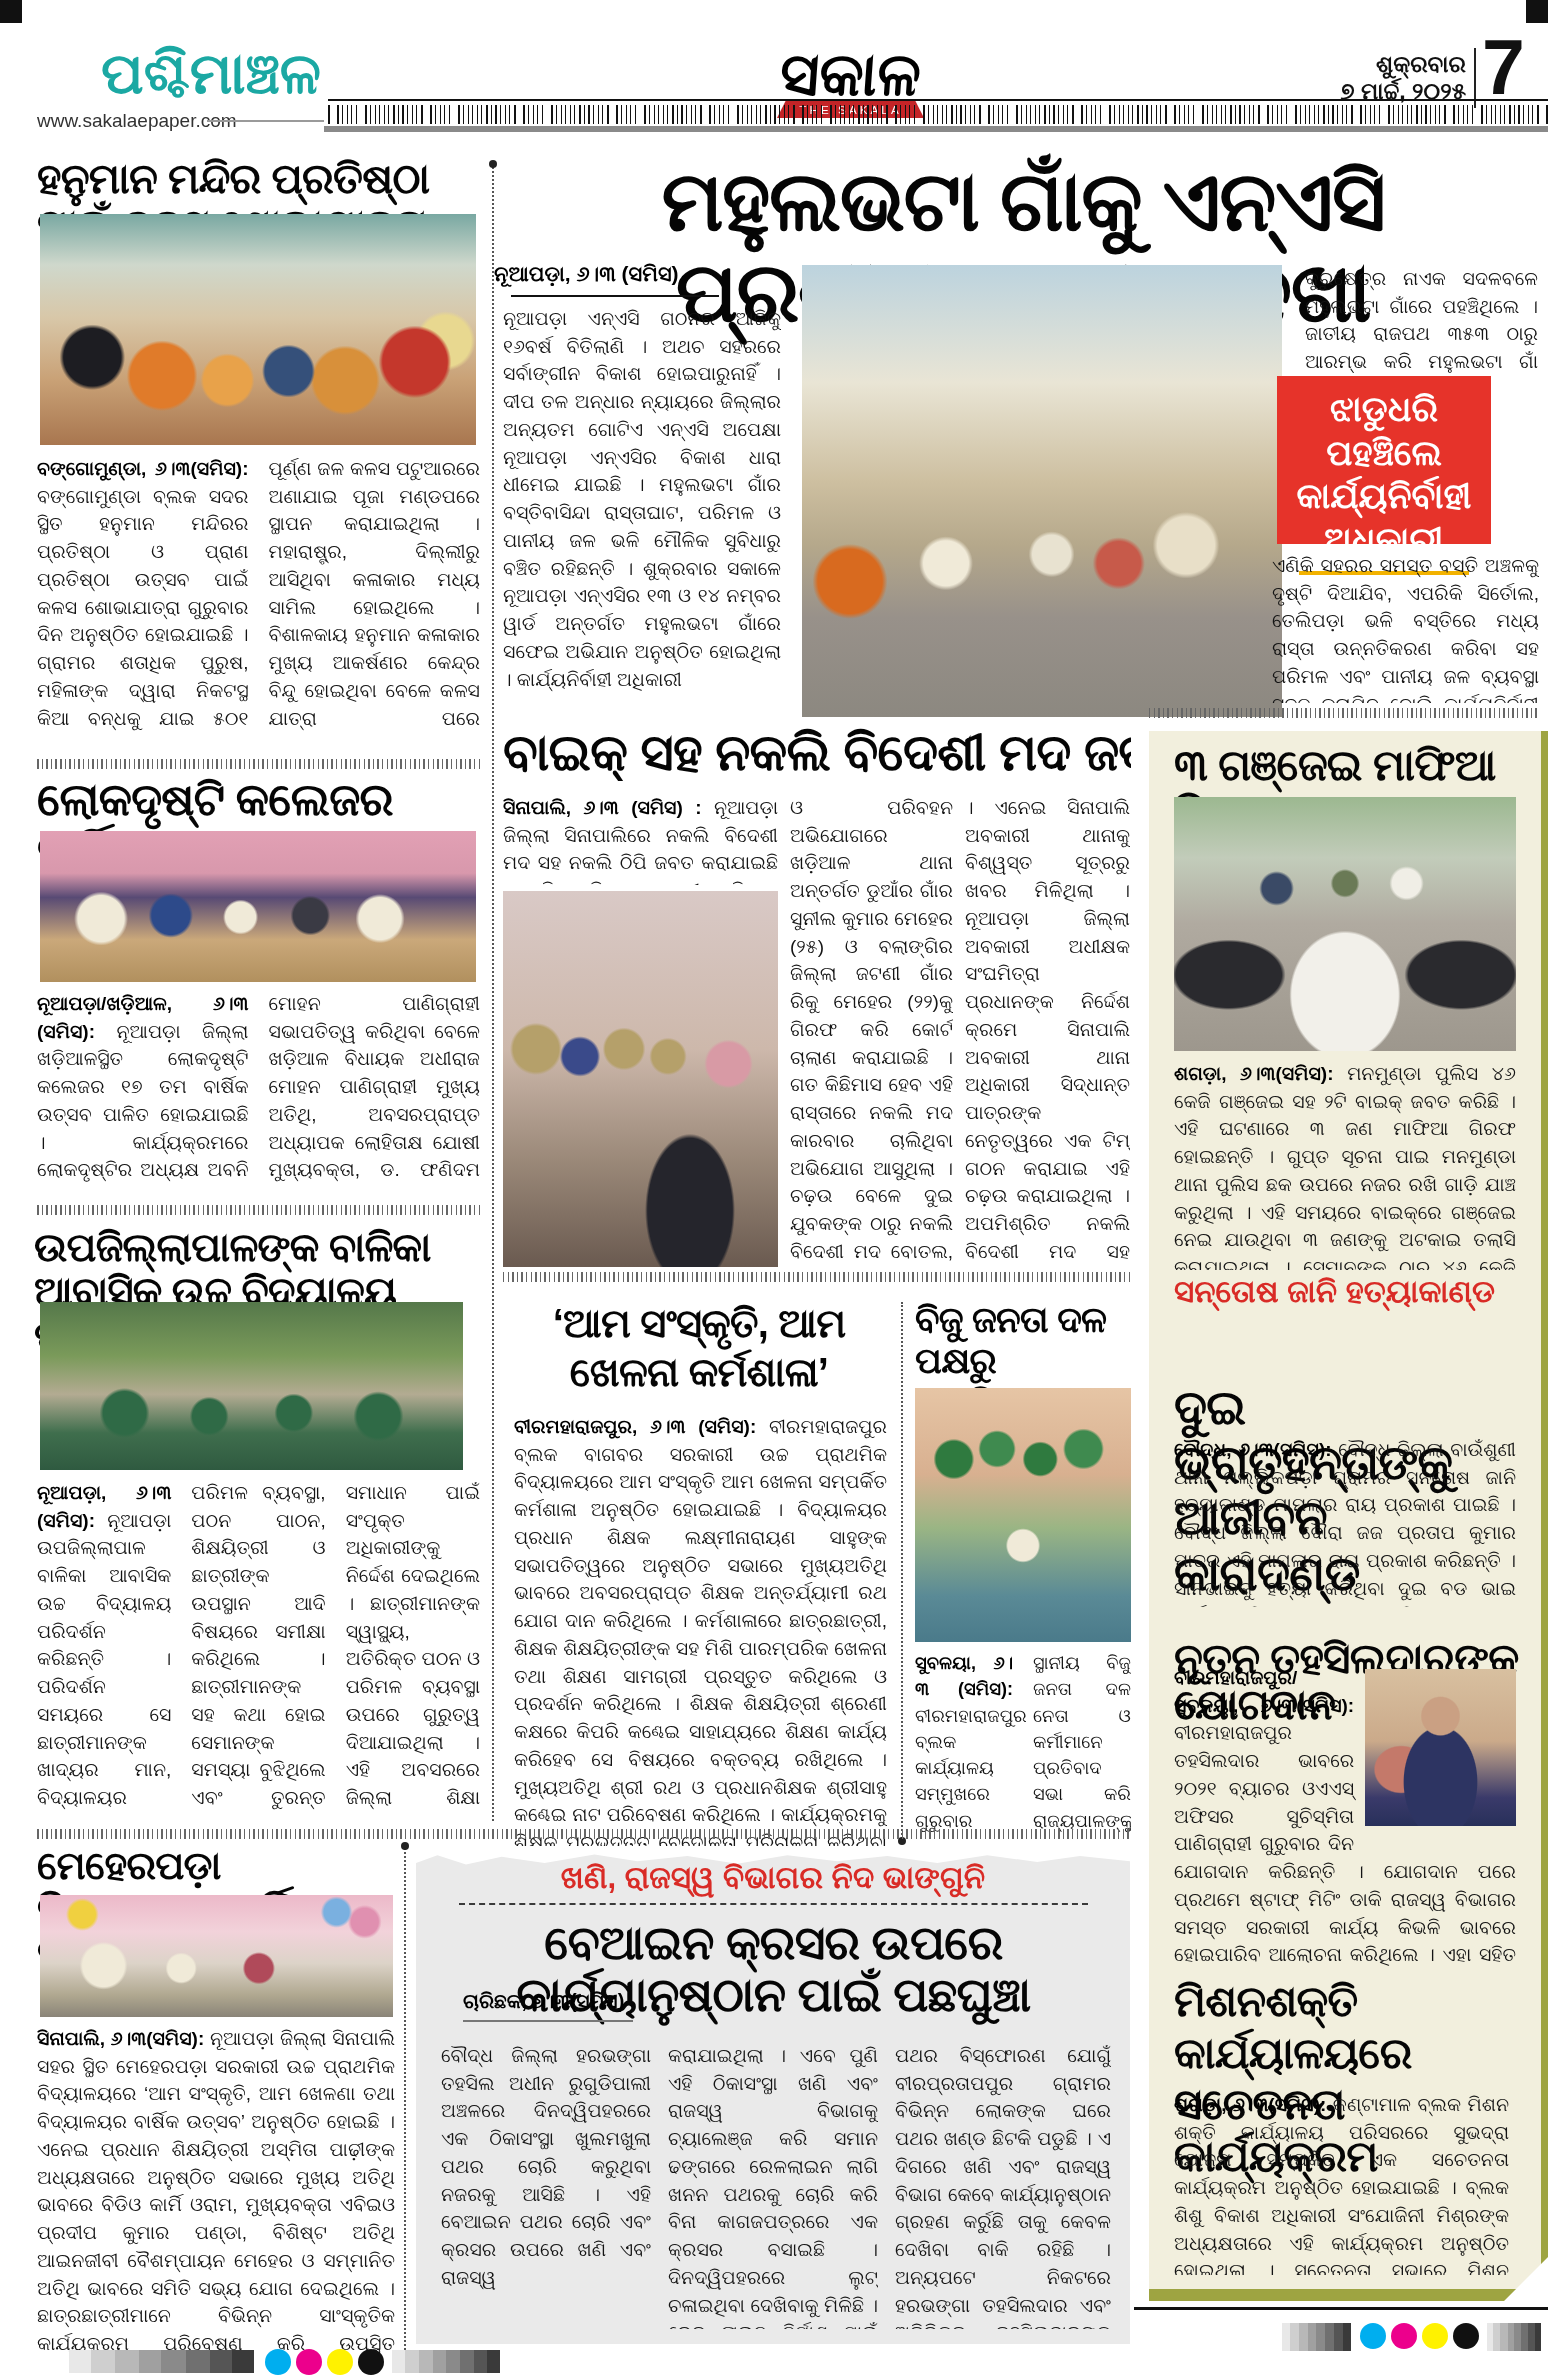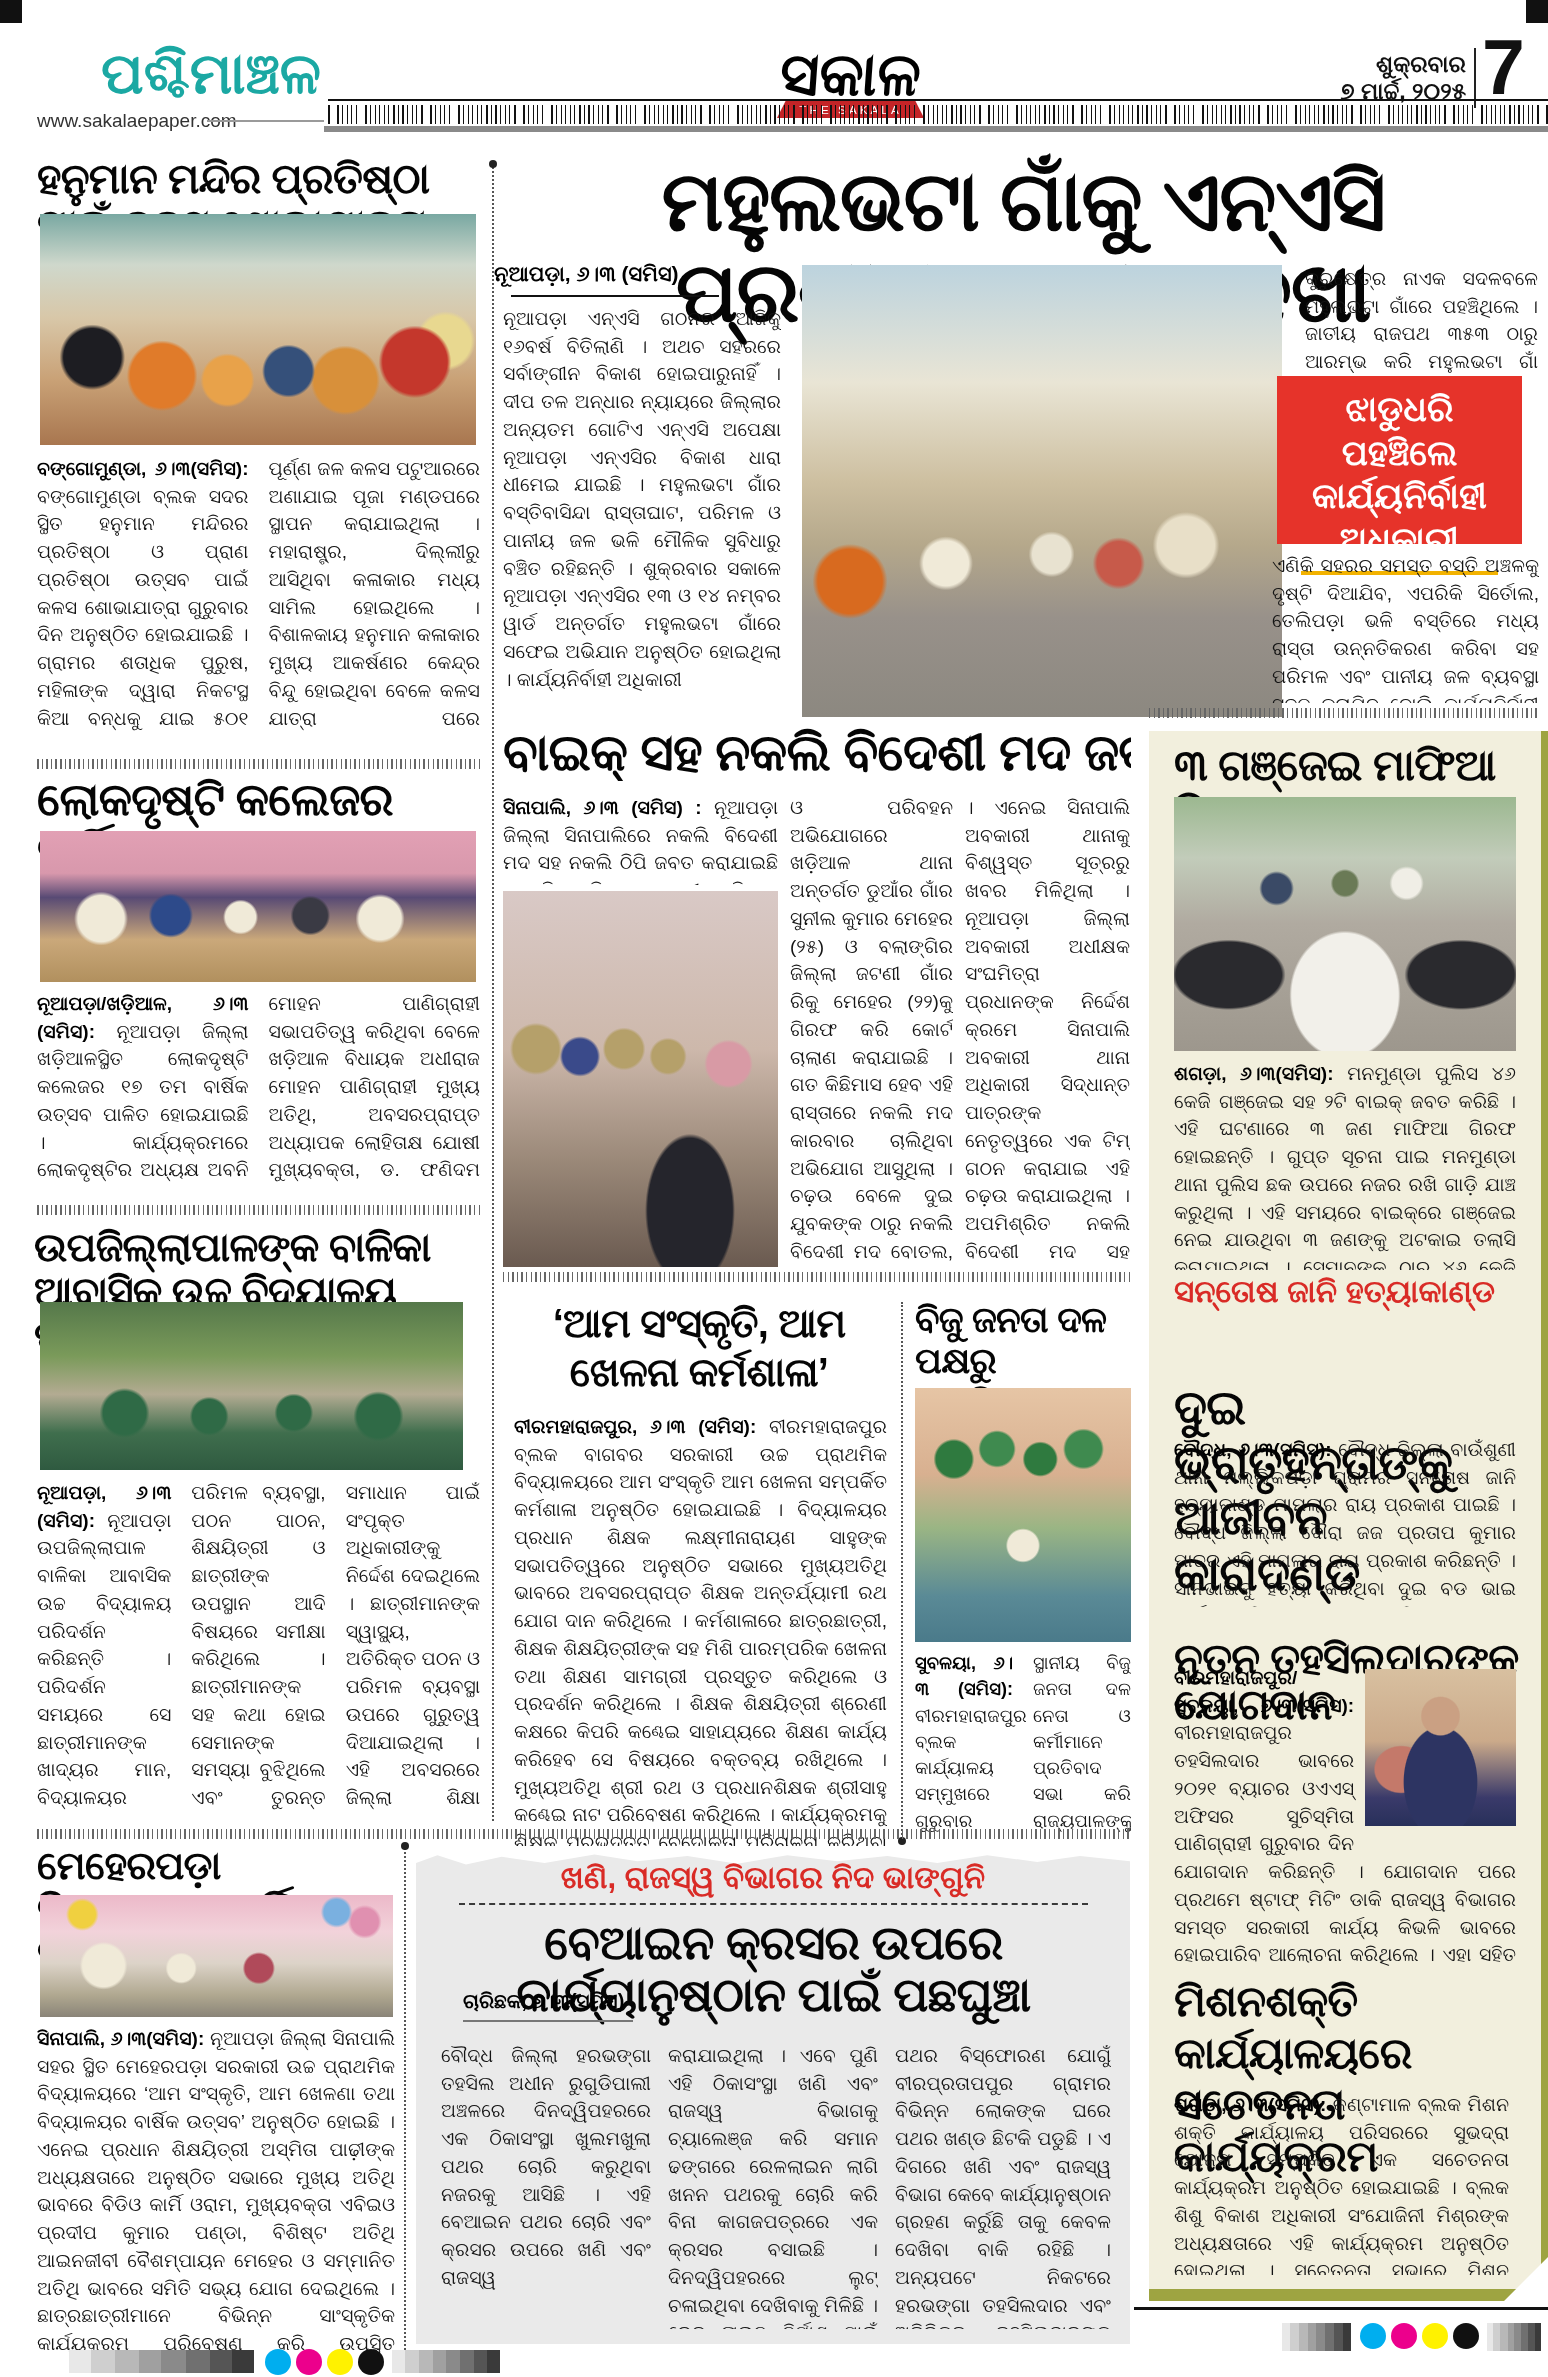--- a/index.html
+++ b/index.html
@@ -145,21 +145,21 @@
   <span class="dl">ବଙ୍ଗୋମୁଣ୍ଡା, ୬।୩(ସମିସ):</span><span> ବଙ୍ଗୋମୁଣ୍ଡା ବ୍ଲକ ସଦର ସ୍ଥିତ ହନୁମାନ ମନ୍ଦିରର ପ୍ରତିଷ୍ଠା ଓ ପ୍ରାଣ ପ୍ରତିଷ୍ଠା ଉତ୍ସବ ପାଇଁ କଳସ ଶୋଭାଯାତ୍ରା ଗୁରୁବାର ଦିନ ଅନୁଷ୍ଠିତ ହୋଇଯାଇଛି । ଗ୍ରାମର ଶତାଧିକ ପୁରୁଷ, ମହିଳାଙ୍କ ଦ୍ୱାରା ନିକଟସ୍ଥ କିଆ ବନ୍ଧକୁ ଯାଇ ୫୦୧ ପୂର୍ଣ୍ଣ ଜଳ କଳସ ପଟୁଆରରେ ଅଣାଯାଇ ପୂଜା ମଣ୍ଡପରେ ସ୍ଥାପନ କରାଯାଇଥିଲା । ମହାରାଷ୍ଟ୍ର, ଦିଲ୍ଲୀରୁ ଆସିଥିବା କଳାକାର ମଧ୍ୟ ସାମିଲ ହୋଇଥିଲେ । ବିଶାଳକାୟ ହନୁମାନ କଳାକାର ମୁଖ୍ୟ ଆକର୍ଷଣର କେନ୍ଦ୍ର ବିନ୍ଦୁ ହୋଇଥିବା ବେଳେ କଳସ ଯାତ୍ରା ପରେ ଅଙ୍କୁରାରୋପଣ, ତୁଳସୀ ରାମାୟଣ ପାଠ କାର୍ଯ୍ୟକ୍ରମ ସହ ରୁଦ୍ରମୁଦ, ବିଗ୍ରହ ଧାନାଭିଷେକ, ଯଜ୍ଞ, ଷୋହଳ ପ୍ରହରୀ ନାମଯଜ୍ଞ, ବିଗ୍ରହ ସ୍ନାନ, ବିଗ୍ରହ ପ୍ରତିଷ୍ଠା, ଜୀବନନ୍ୟାସ, ରାମ ସହସ୍ରନାମ ହନୁମାନ ଚାଳିଶା ପଠନ, ବିଗ୍ରହ ସ୍ଥାପନ ଆଦି କାର୍ଯ୍ୟକ୍ରମ ହୋଇଛି । ହନୁମାନ ମନ୍ଦିର ପ୍ରତିଷ୍ଠା କମିଟିର ଅଧ୍ୟକ୍ଷ ତଥା ବଙ୍ଗୋମୁଣ୍ଡା ସରପଞ୍ଚ ଅଜିତ ଯୋଶୀ, ସଭାପତି ଝସକେତନ ମେହେର, ଉପସଭାପତି ଦୁର୍ଗା ବନଛୋର, କାର୍ଯ୍ୟକାରୀ ସଭାପତି ରିଚୁ ପଣ୍ଡା, ନୂଆ ମନହୀରା, ଚମାର ଭୋଇ, ଧନଞ୍ଜୟ ଛତ୍ରିଆ, ସମ୍ପାଦକ ଡଃ ନାରାୟଣ ମିଶ୍ର, କୋଷାଧ୍ୟକ୍ଷ ମୁକେଶ ଜୈନ, ସହ କୋଷାଧ୍ୟକ୍ଷ କୋଷରାଜ ବେହେରା, ସହ ସମ୍ପାଦକ ବିନୋଦ ପୁଟେଲ, ବିନୋଦ ବାଗଙ୍କ ସହ କମିଟିର ସମସ୍ତ ସଦସ୍ୟ ସାମିଲ ହୋଇଥିଲେ ।</span>
 </div>
 <div class="abs tick" style="left:37px;top:759px;width:443px;"></div>
 
 <div class="abs hl" style="left:503px;top:156px;width:1040px;font-size:83px;text-align:center;letter-spacing:-1.5px;">ମହୁଲଭଟା ଗାଁକୁ ଏନ୍‌ଏସି ପ୍ରଶାସନର ଅଣଦେଖା</div>
 <div class="abs dl" style="left:494px;top:262px;font-size:21px;">ନୂଆପଡ଼ା, ୬।୩ (ସମିସ)</div>
 <div class="abs" style="left:511px;top:295px;width:208px;height:2.3px;background:#111;"></div>
 <div class="abs body-txt" style="left:503px;top:305px;width:278px;height:413px;overflow:hidden;">ନୂଆପଡ଼ା ଏନ୍‌ଏସି ଗଠନର ଆଜିକୁ ୧୬ବର୍ଷ ବିତିଲାଣି । ଅଥଚ ସହରରେ ସର୍ବାଙ୍ଗୀନ ବିକାଶ ହୋଇପାରୁନାହିଁ । ଦୀପ ତଳ ଅନ୍ଧାର ନ୍ୟାୟରେ ଜିଲ୍ଲାର ଅନ୍ୟତମ ଗୋଟିଏ ଏନ୍‌ଏସି ଅପେକ୍ଷା ନୂଆପଡ଼ା ଏନ୍‌ଏସିର ବିକାଶ ଧାରା ଧୀମେଇ ଯାଇଛି । ମହୁଲଭଟା ଗାଁର ବସ୍ତିବାସିନ୍ଦା ରାସ୍ତାଘାଟ, ପରିମଳ ଓ ପାନୀୟ ଜଳ ଭଳି ମୌଳିକ ସୁବିଧାରୁ ବଞ୍ଚିତ ରହିଛନ୍ତି । ଶୁକ୍ରବାର ସକାଳେ ନୂଆପଡ଼ା ଏନ୍‌ଏସିର ୧୩ ଓ ୧୪ ନମ୍ବର ୱାର୍ଡ ଅନ୍ତର୍ଗତ ମହୁଲଭଟା ଗାଁରେ ସଫେଇ ଅଭିଯାନ ଅନୁଷ୍ଠିତ ହୋଇଥିଲା । କାର୍ଯ୍ୟନିର୍ବାହୀ ଅଧିକାରୀ</div>
 <div class="abs photo ph-street" style="left:802px;top:265px;width:480px;height:452px;"></div>
 <div class="abs body-txt" style="left:1305px;top:265px;width:233px;height:108px;overflow:hidden;">କୁରୁକ୍ଷେତ୍ର ନାଏକ ସଦଳବଳେ ମହୁଲଭଟା ଗାଁରେ ପହଞ୍ଚିଥିଲେ । ଜାତୀୟ ରାଜପଥ ୩୫୩ ଠାରୁ ଆରମ୍ଭ କରି ମହୁଲଭଟା ଗାଁ ବସ୍ତିସାରା ସଫେଇ କରିଥିଲେ । ପ୍ରଥମକରି ଅଧିକାରୀ ଓ ସମସ୍ତ କର୍ମଚାରୀଙ୍କ ଉପସ୍ଥିତି ଦେଖି ବସ୍ତିବାସିନ୍ଦା ଖୁସି ବ୍ୟକ୍ତ କରିଥିଲେ ।</div>
-<div class="abs redbox" style="left:1277px;top:376px;width:245px;height:168px;padding:10.8px 7.7px;box-sizing:border-box;">
+<div class="abs redbox" style="left:1277px;top:376px;width:214px;height:168px;padding:10.8px 7.7px;box-sizing:border-box;">
   <div class="t1">ଝାଡୁଧରି ପହଞ୍ଚିଲେ କାର୍ଯ୍ୟନିର୍ବାହୀ ଅଧିକାରୀ</div>
   <div class="bar"></div>
 </div>
 <div class="abs body-txt" style="left:1272px;top:552px;width:267px;height:151px;overflow:hidden;">ଏଣିକି ସହରର ସମସ୍ତ ବସ୍ତି ଅଞ୍ଚଳକୁ ଦୃଷ୍ଟି ଦିଆଯିବ, ଏପରିକି ସିର୍ତୋଲ, ତେଲିପଡ଼ା ଭଳି ବସ୍ତିରେ ମଧ୍ୟ ରାସ୍ତା ଉନ୍ନତିକରଣ କରିବା ସହ ପରିମଳ ଏବଂ ପାନୀୟ ଜଳ ବ୍ୟବସ୍ଥା ସୁଦୃଢ଼ କରାଯିବ ବୋଲି କାର୍ଯ୍ୟନିର୍ବାହୀ ଅଧିକାରୀ ନାଏକ କହିଛନ୍ତି । ଆଜିର ଏଭଳି ପଦକ୍ଷେପ ପାଇଁ ସହରବାସୀ ଜିଲ୍ଲାପାଳ ଏବଂ କାର୍ଯ୍ୟନିର୍ବାହୀ ଅଧିକାରୀଙ୍କୁ ସାଧୁବାଦ ଜଣାଇଛନ୍ତି ।</div>
 <div class="abs tick" style="left:1149px;top:708px;width:390px;"></div>
 
 <div class="abs hl" style="left:37px;top:775px;width:443px;font-size:45px;">ଲୋକଦୃଷ୍ଟି କଲେଜର ବାର୍ଷିକ ଉତ୍ସବ</div>
 <div class="abs photo ph-college" style="left:40px;top:831px;width:436px;height:151px;"></div>
 <div class="abs body-txt cols2" style="left:37px;top:990px;width:443px;height:210px;overflow:hidden;">
   <span class="dl">ନୂଆପଡ଼ା/ଖଡ଼ିଆଳ, ୬।୩ (ସମିସ):</span><span> ନୂଆପଡ଼ା ଜିଲ୍ଲା ଖଡ଼ିଆଳସ୍ଥିତ ଲୋକଦୃଷ୍ଟି କଲେଜର ୧୭ ତମ ବାର୍ଷିକ ଉତ୍ସବ ପାଳିତ ହୋଇଯାଇଛି । କାର୍ଯ୍ୟକ୍ରମରେ ଲୋକଦୃଷ୍ଟିର ଅଧ୍ୟକ୍ଷ ଅବନି ମୋହନ ପାଣିଗ୍ରାହୀ ସଭାପତିତ୍ୱ କରିଥିବା ବେଳେ ଖଡ଼ିଆଳ ବିଧାୟକ ଅଧୀରାଜ ମୋହନ ପାଣିଗ୍ରାହୀ ମୁଖ୍ୟ ଅତିଥି, ଅବସରପ୍ରାପ୍ତ ଅଧ୍ୟାପକ ଲୋହିତାକ୍ଷ ଯୋଷୀ ମୁଖ୍ୟବକ୍ତା, ଡ. ଫଣିଦମ ସିଂଦେଓ, ଡ. ରାମଚନ୍ଦ୍ର ମିଶ୍ର, ସାମୁଏଲ୍ ଦାନୀ ପ୍ରମୁଖ ସମ୍ମାନିତ ବକ୍ତା ଭାବେ ଯୋଗ ଦେଇଥିଲେ । ଭଳି ଏକ ଉପାନ୍ତ ଜିଲ୍ଲାରେ ଶିକ୍ଷାର ମାନବୃଦ୍ଧି ଦିଗରେ ଲୋକଦୃଷ୍ଟି ଭଳି ଏକ ଶିକ୍ଷାନୁଷ୍ଠାନ ଅଗ୍ରଣୀ ଭୂମିକା ଗ୍ରହଣ କରିଥିବାରୁ କର୍ତ୍ତୃପକ୍ଷ ସମେତ କର୍ମଚାରୀଙ୍କୁ ସାଧୁବାଦ ଜଣାଇଥିଲେ । ଦୀର୍ଘ ୧୭ ବର୍ଷ ପୂର୍ବେ ଏହି ଶିକ୍ଷା ଅନୁଷ୍ଠାନ ଗଠିତ ହୋଇ କମ୍ପ୍ୟୁଟର ଏବଂ ବିଜ୍ଞାନ ଶିକ୍ଷା ଦିଗରେ ଅନେକ ଉଲ୍ଲେଖନୀୟ ଅବଦାନ ରହିଛି । ଏହି ଅବସରରେ କଲେଜର ଛାତ୍ରଛାତ୍ରୀ ବିଭିନ୍ନ ସାଂସ୍କୃତିକ କାର୍ଯ୍ୟକ୍ରମମାନ ପରିବେଷଣ କରିଥିଲେ ।</span>

